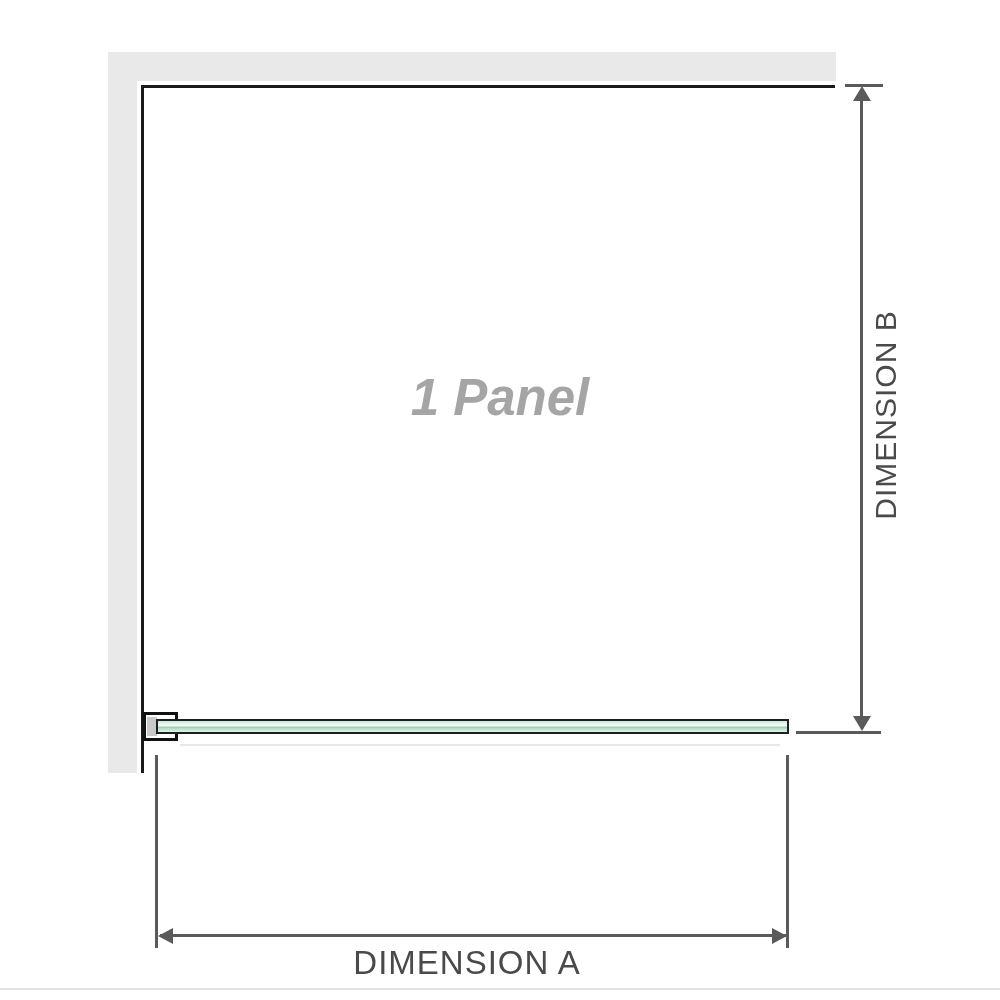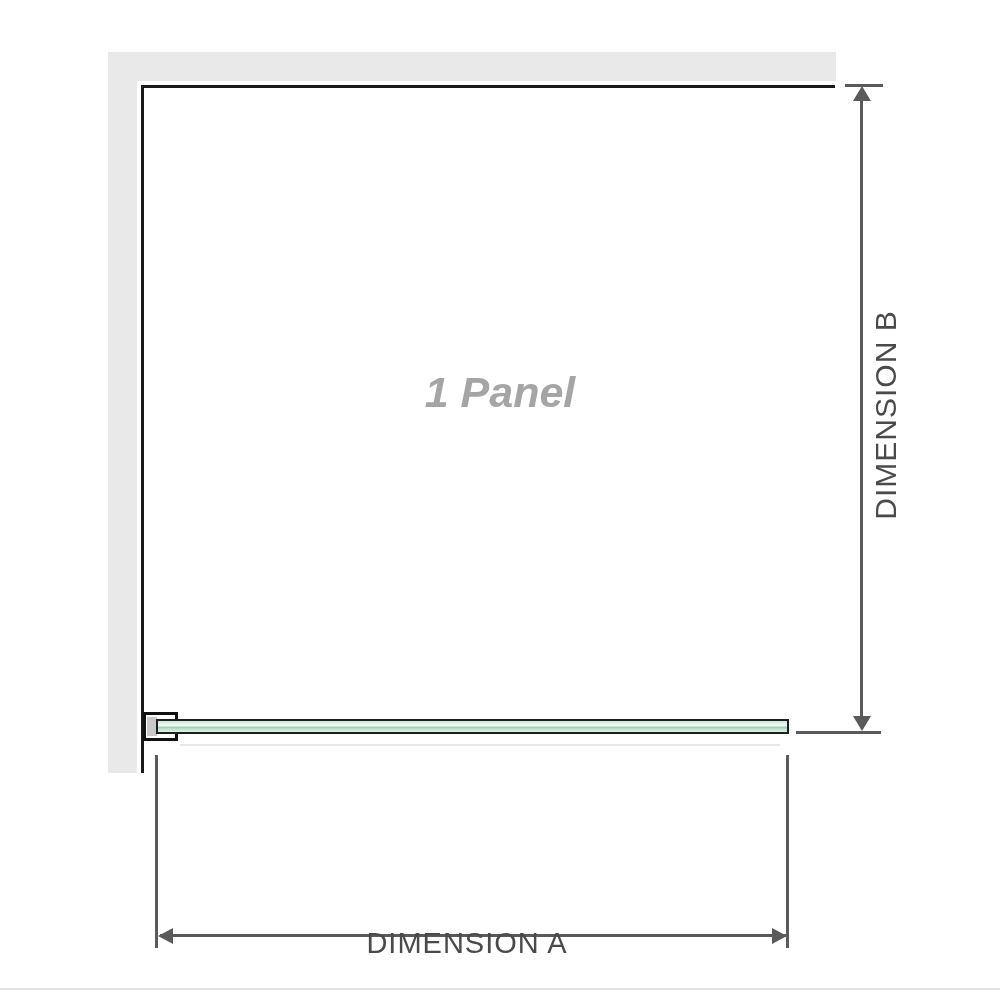--- a/index.html
+++ b/index.html
@@ -96,28 +96,28 @@
     text-align: center;
     white-space: nowrap;
   }
   .dimB-label {
     left: 726px; top: 395px; width: 320px; height: 40px;
     line-height: 40px;
     transform: rotate(-90deg);
     font-size: 30px;
   }
   .dimA-label {
-    left: 317px; top: 925px; width: 300px; height: 36px;
+    left: 317px; top: 945px; width: 300px; height: 36px;
     line-height: 36px;
-    font-size: 29px;
+    font-size: 33px;
   }
   .panel-label {
     left: 340px; top: 368px; width: 320px;
     color: #a5a5a5;
-    font-size: 43px;
+    font-size: 51px;
     font-style: italic;
     font-weight: bold;
     text-align: center;
     white-space: nowrap;
   }
 
   .footer-line {
     left: 0; top: 988px; width: 1000px; height: 2px;
     background: #e2e2e2;
   }

